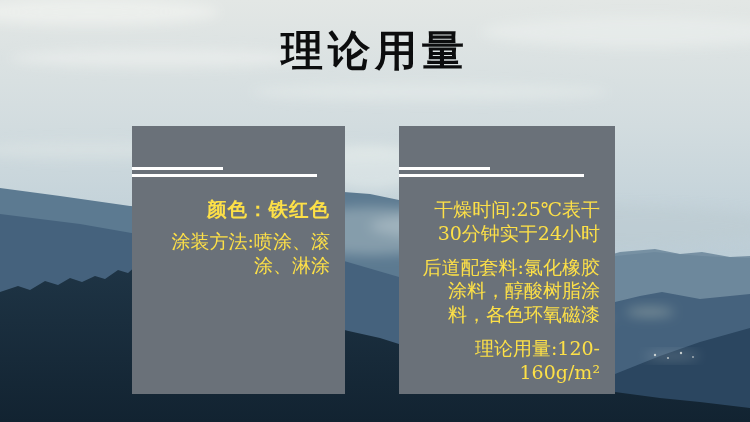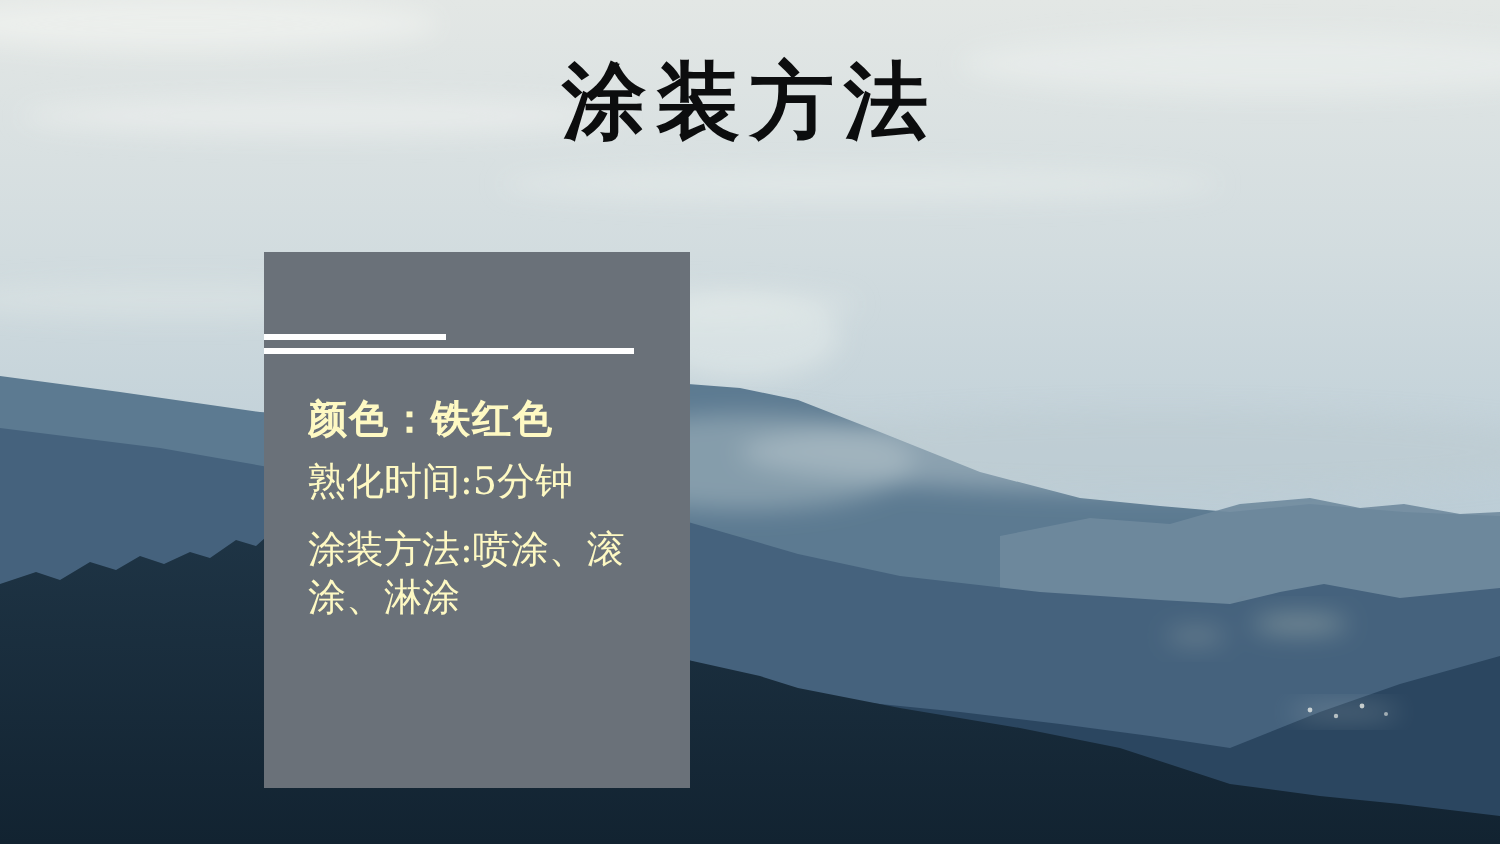--- a/index.html
+++ b/index.html
@@ -25,22 +25,23 @@
     background:#6a7179;
     box-sizing:border-box;
   }
   .card-left{left:132px;width:213px;}
   .card-right{left:399px;width:216px;}
   .accent-line{position:absolute;left:0;height:3px;background:#ffffff;}
   .accent-line.short{top:41px;width:91px;}
   .accent-line.long{top:48px;width:185px;}
   .card-content{
     position:absolute;top:72px;left:22px;right:15px;bottom:8px;
-    color:#fef9c3;font-size:19px;line-height:1.25;
+    color:#fde047;font-size:19px;line-height:1.25;
     overflow:hidden;
+    text-align:right;
   }
   .card-heading{
     font-family:"DejaVu Sans","Liberation Sans",sans-serif;
     font-weight:700;font-size:19.5px;
     margin:0 0 8px 0;letter-spacing:1px;
   }
   .spec-item{margin:0 0 10px 0;}
 </style>
 </head>
 <body>
@@ -108,26 +109,34 @@
       <circle cx="681" cy="353" r="1.2" fill="#e8ebe6" opacity="0.8"></circle>
       <circle cx="693" cy="357" r="1.0" fill="#e8ebe6" opacity="0.6"></circle>
     </g>
 
     <path fill="url(#fgG)" d="M0,292 L18,286 L30,290 L45,281 L58,285 L70,278 L82,282 L95,276 L105,279
              L118,270 L128,273 L138,264 L150,260 L162,265 L175,258 L190,266 L210,276
              L235,288 L265,300 L300,314 L344,330 L380,338 L399,344 L450,354 L510,364
              L560,374 L615,392 L660,398 L700,402 L750,408 L750,422 L0,422 Z"></path>
   </svg>
 
-  <h1 class="slide-title">涂装方法</h1>
+  <h1 class="slide-title">理论用量</h1>
 
   <div class="card card-left">
     <div class="accent-line short"></div>
     <div class="accent-line long"></div>
     <div class="card-content">
       <p class="card-heading">颜色：铁红色</p>
-      <p class="spec-item">熟化时间:5分钟</p>
       <p class="spec-item">涂装方法:喷涂、滚涂、淋涂</p>
     </div>
   </div>
 
+  <div class="card card-right">
+    <div class="accent-line short"></div>
+    <div class="accent-line long"></div>
+    <div class="card-content">
+      <p class="spec-item">干燥时间:25℃表干30分钟实于24小时</p>
+      <p class="spec-item">后道配套料:氯化橡胶涂料，醇酸树脂涂料，各色环氧磁漆</p>
+      <p class="spec-item">理论用量:120-160g/m²</p>
+    </div>
+  </div>
 
 </div>
 
 </body></html>

